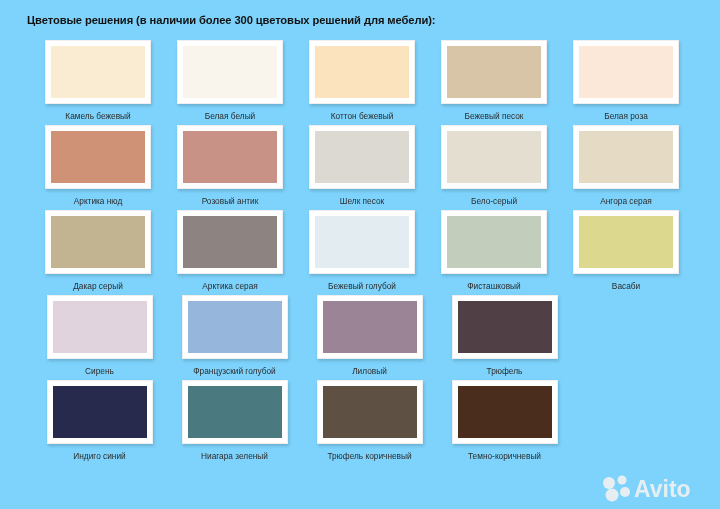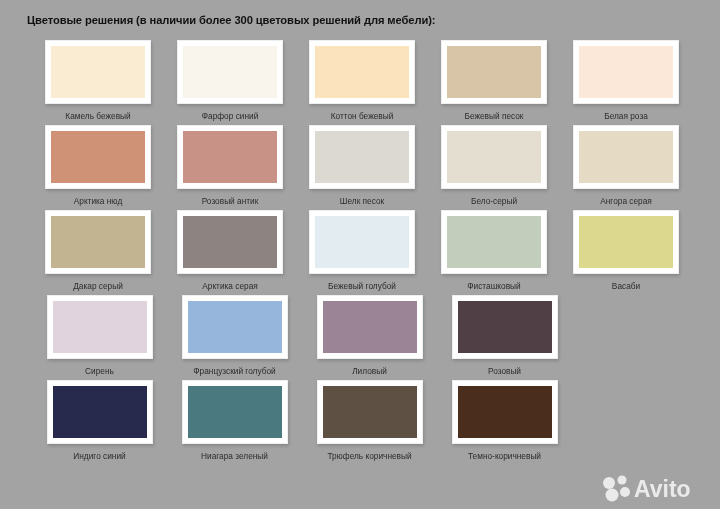--- a/index.html
+++ b/index.html
@@ -77,38 +77,38 @@
     bottom: 6px;
     width: 108px;
     height: 30px;
     opacity: 0.9;
     pointer-events: none;
   }
 </style>
 </head>
 <body>
 
-<div id="page-root" style="background: #a3a3a3;">
+<div id="page-root" style="background: #7dd3fc;">
 
   <div class="page-title" style="color: rgb(18, 18, 18);">Цветовые решения (в наличии более 300 цветовых решений для мебели):</div>
 
   <div class="swatch-grid">
 
     <div class="swatch-row">
       <div class="swatch-cell">
         <div class="swatch-card">
           <div class="swatch-color" style="background-color: rgb(250, 235, 211);"></div>
         </div>
         <div class="swatch-label">Камель бежевый</div>
       </div>
       <div class="swatch-cell">
         <div class="swatch-card">
           <div class="swatch-color" style="background-color: rgb(249, 245, 236);"></div>
         </div>
-        <div class="swatch-label">Фарфор синий</div>
+        <div class="swatch-label">Белая белый</div>
       </div>
       <div class="swatch-cell">
         <div class="swatch-card">
           <div class="swatch-color" style="background-color: rgb(251, 228, 189);"></div>
         </div>
         <div class="swatch-label">Коттон бежевый</div>
       </div>
       <div class="swatch-cell">
         <div class="swatch-card">
           <div class="swatch-color" style="background-color: rgb(216, 197, 167);"></div>
@@ -205,21 +205,21 @@
       <div class="swatch-cell">
         <div class="swatch-card">
           <div class="swatch-color" style="background-color: rgb(156, 132, 151);"></div>
         </div>
         <div class="swatch-label">Лиловый</div>
       </div>
       <div class="swatch-cell">
         <div class="swatch-card">
           <div class="swatch-color" style="background-color: rgb(81, 63, 70);"></div>
         </div>
-        <div class="swatch-label">Розовый</div>
+        <div class="swatch-label">Трюфель</div>
       </div>
     </div>
 
     <div class="swatch-row">
       <div class="swatch-cell">
         <div class="swatch-card">
           <div class="swatch-color" style="background-color: rgb(40, 42, 77);"></div>
         </div>
         <div class="swatch-label">Индиго синий</div>
       </div>

